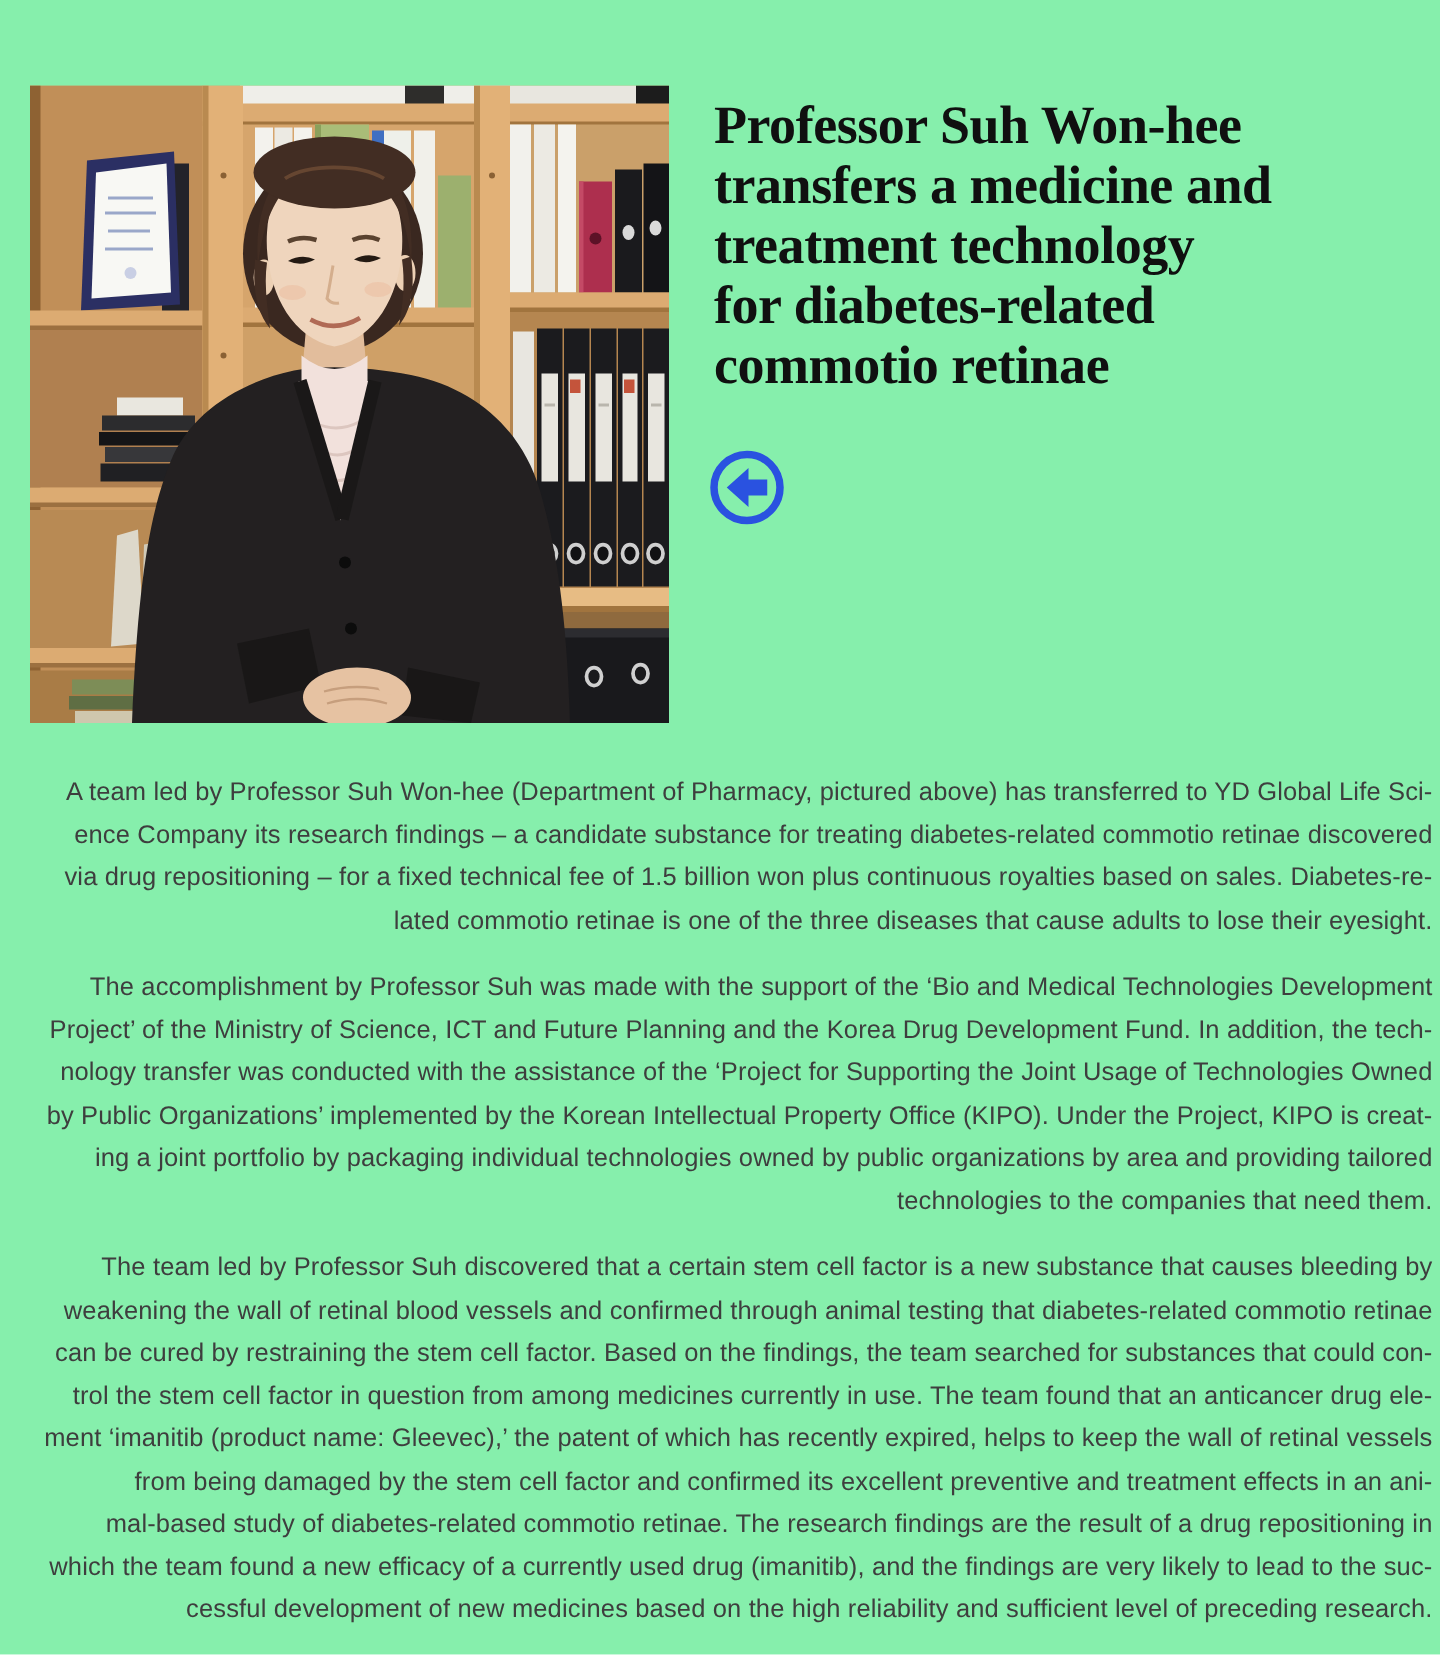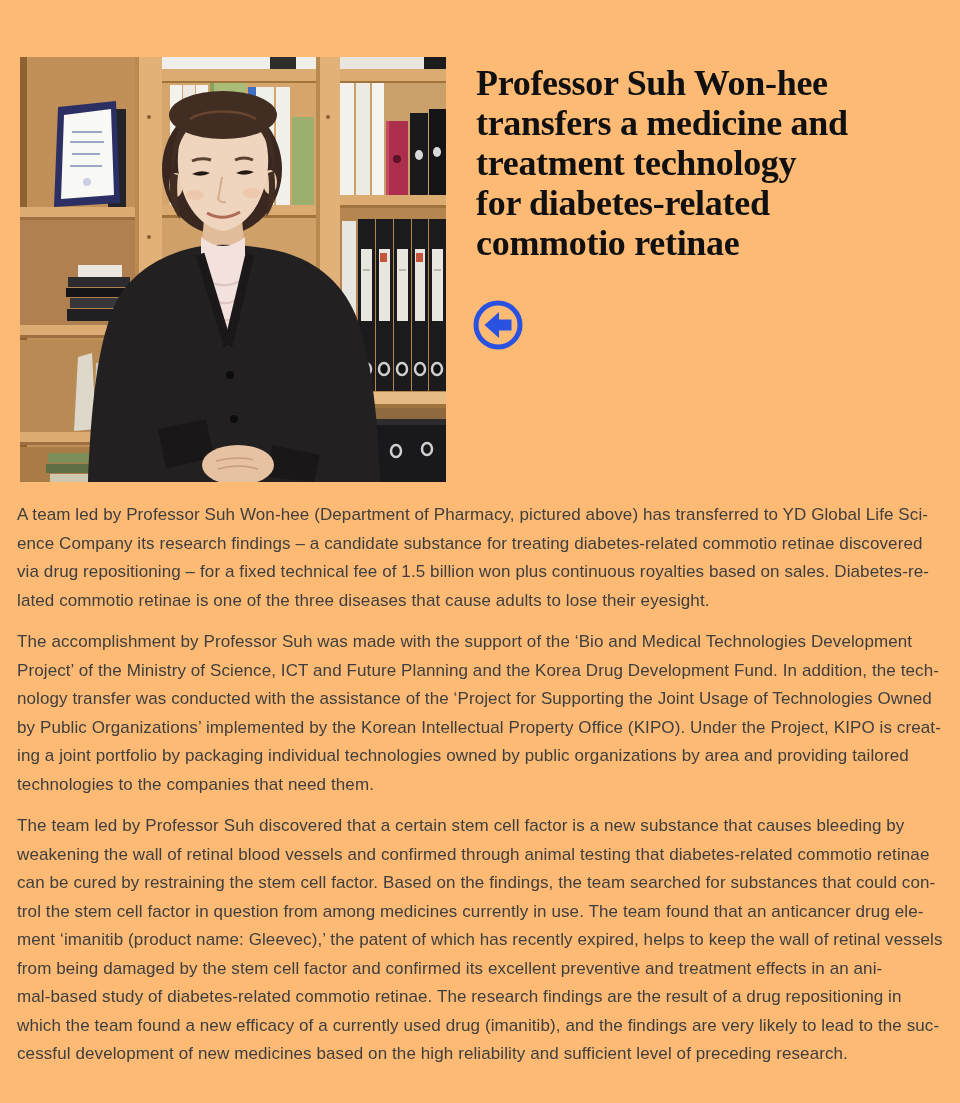--- a/index.html
+++ b/index.html
@@ -1,38 +1,38 @@
 <!DOCTYPE html>
 <html><head>
 <meta charset="utf-8">
 <style>
   html,body { margin:0; padding:0; background:#ffffff; }
   .page {
-    position:relative; width:960px; height:1103px; background:#fdba74;
+    position:relative; width:960px; height:1103px; background:#86efac;
     font-family:"Liberation Sans", sans-serif; overflow:hidden;
   }
   .photo {
     position:absolute; left:20px; top:57px; width:426px; height:425px; display:block;
   }
   .headline {
     position:absolute; left:476px; top:63px; width:474px; margin:0;
     font-family:"Liberation Serif","DejaVu Serif",serif;
     font-weight:700; font-size:36px; line-height:40px; color:#101010;
     white-space:pre-line; letter-spacing:-0.3px;
   }
   .back-btn {
     position:absolute; left:472px; top:299px; width:52px; height:52px;
     padding:0; border:none; background:transparent; cursor:pointer;
   }
   .back-btn svg { display:block; width:52px; height:52px; }
   .body-text {
     position:absolute; left:17px; top:498px; width:938px;
     color:#3e3e3e; font-size:17px; line-height:28.5px; letter-spacing:0.1px;
   }
-  .body-text p { margin:3px 0 13px 0; white-space:pre-line; }
+  .body-text p { margin:16px 0 13px 0; white-space:pre-line;text-align:right; }
 </style>
 </head>
 <body>
 
 <div class="page">
 
   <svg class="photo" viewBox="0 0 426 425" xmlns="http://www.w3.org/2000/svg">
     <g>
       <rect width="426" height="425" fill="#d29e66"></rect>
 

